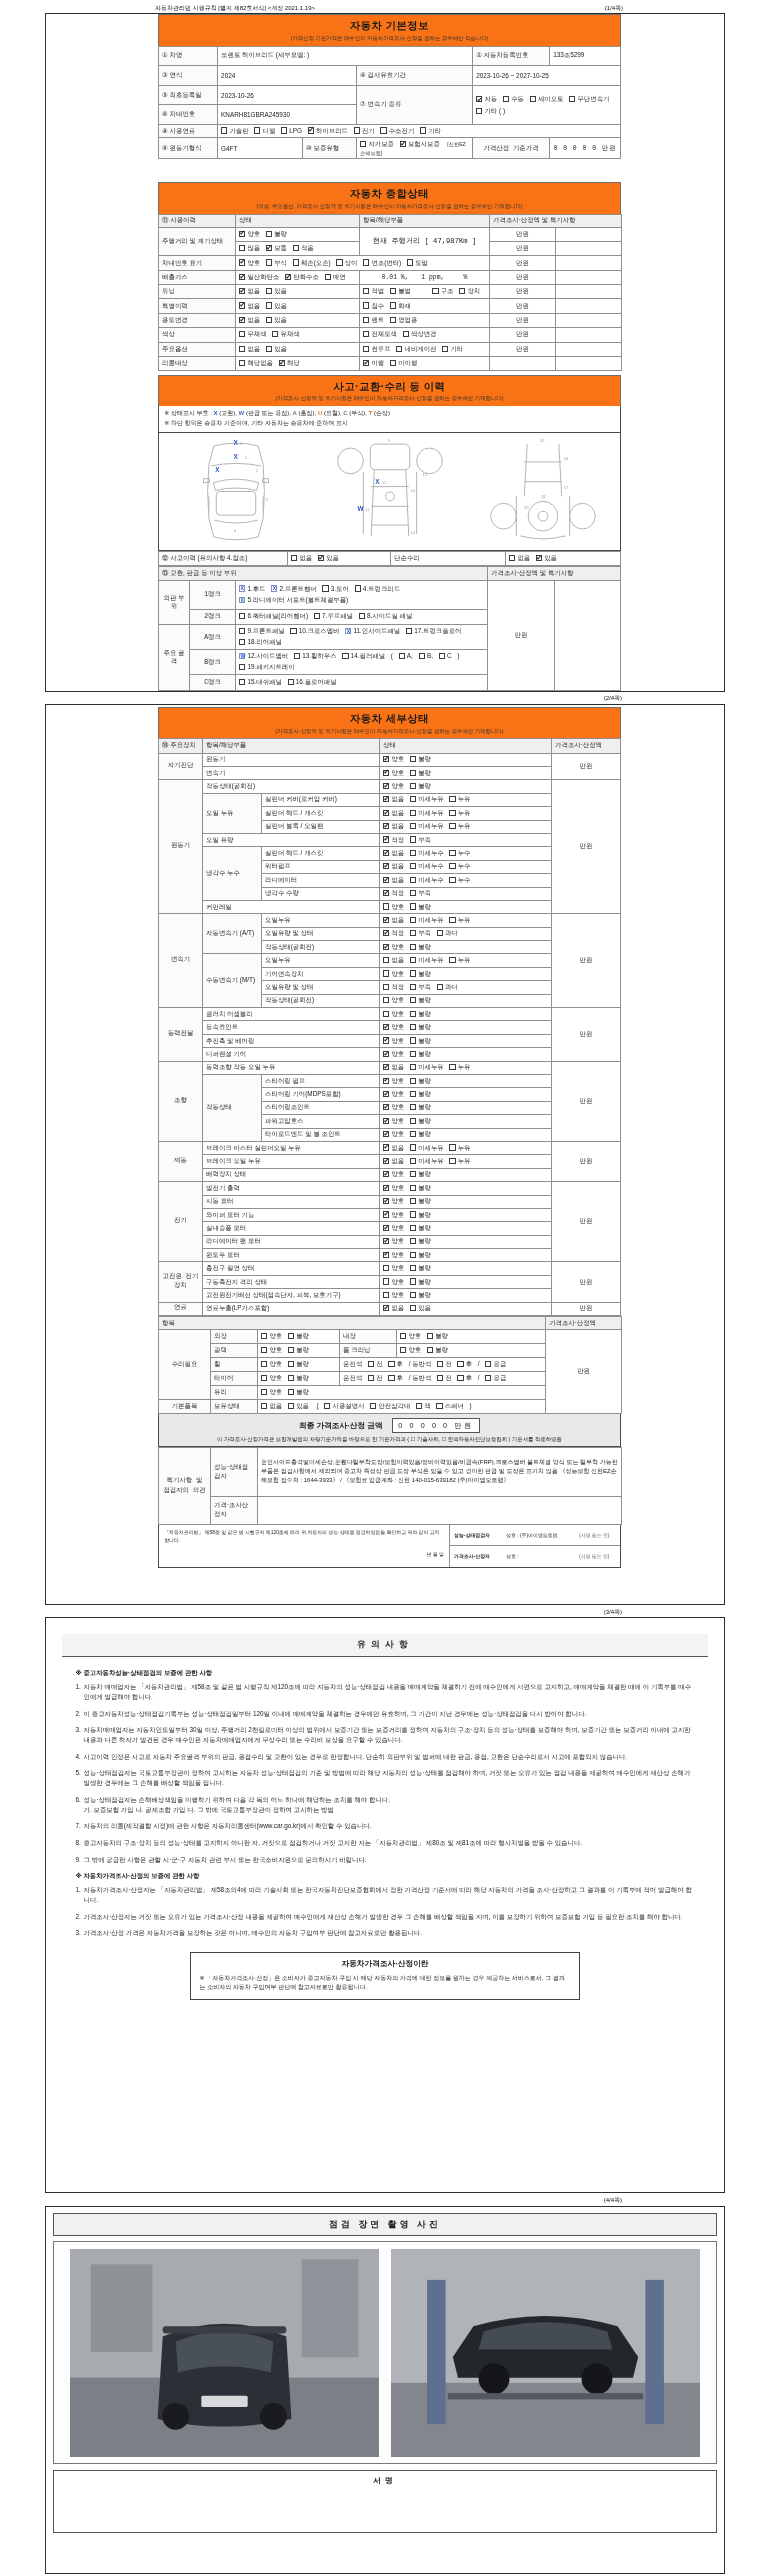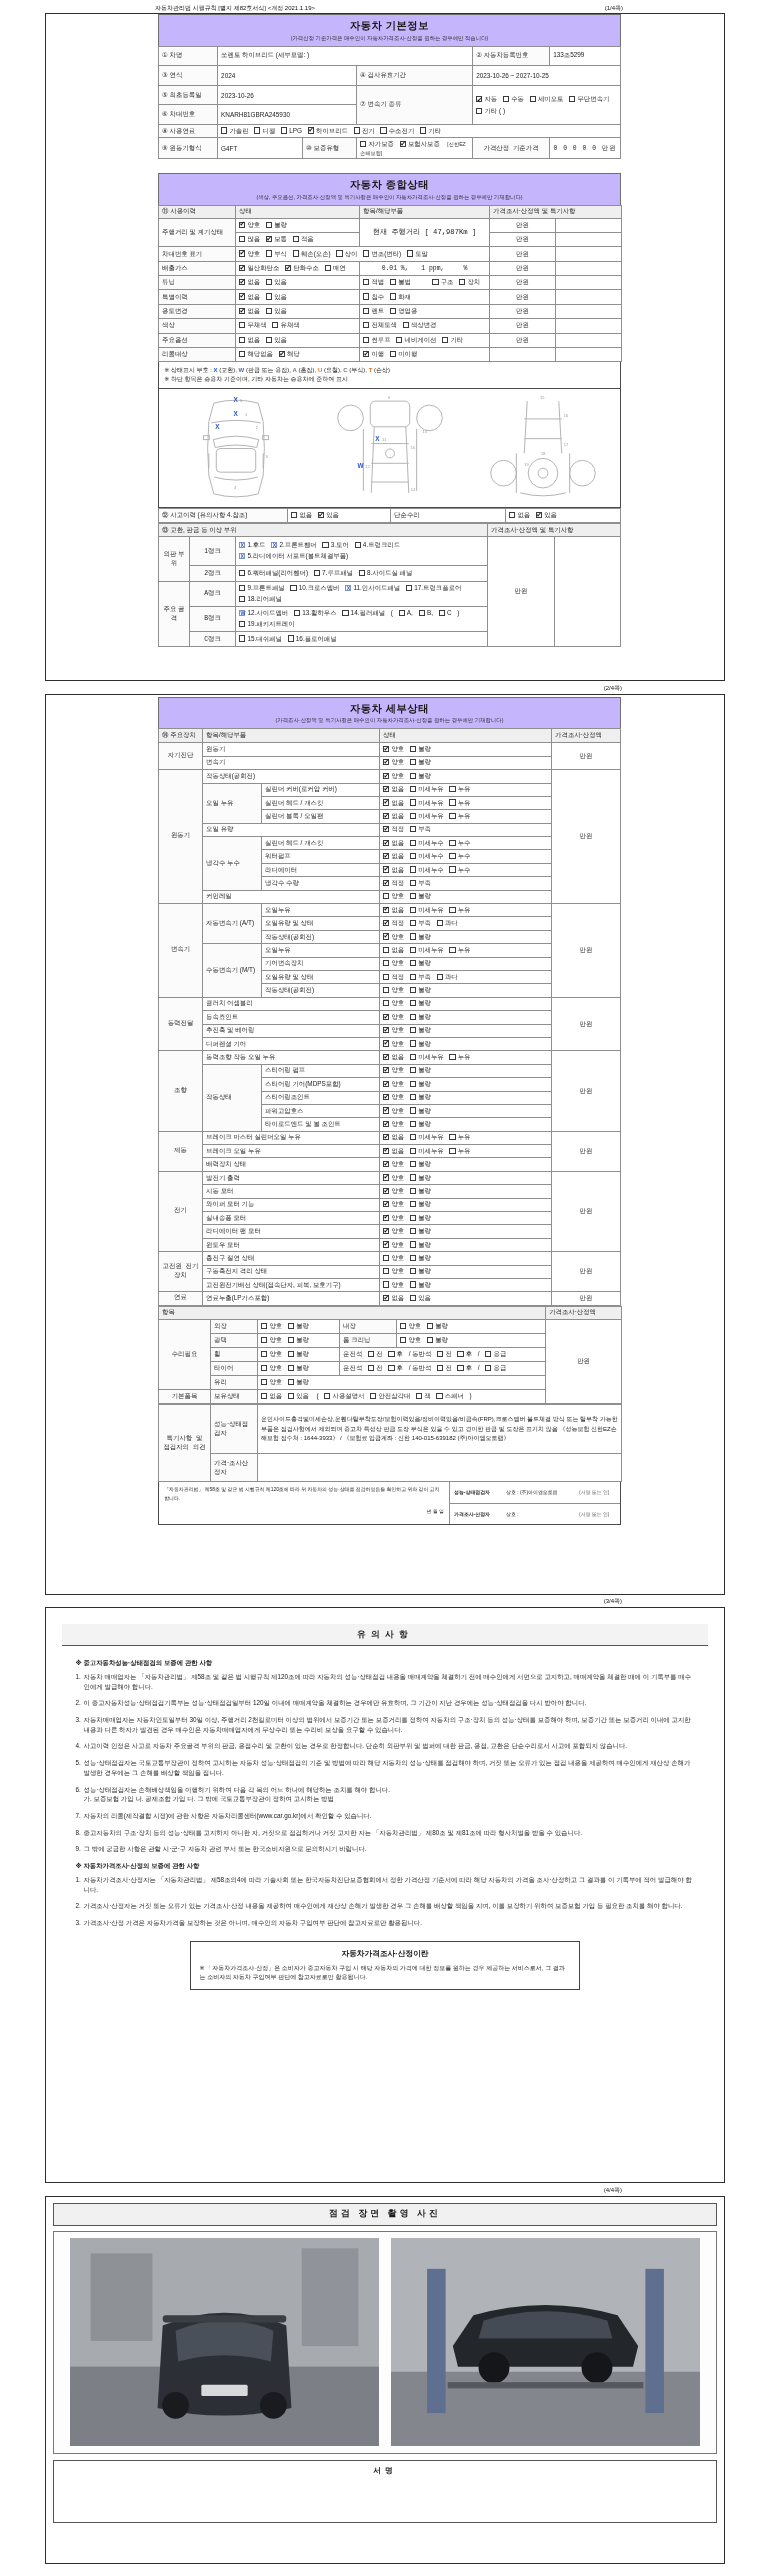--- a/index.html
+++ b/index.html
@@ -12,21 +12,21 @@
   .marker{height:12.4px;font-size:6px;text-align:right;padding:2.6px 103px 0 0;box-sizing:border-box;color:#111;}
   
   .col{width:463px;margin-left:112px;}
   
   .darkhead{background:#40444c;color:#fff;width:463px;margin:3.1px 0 0 112px;padding:5.2px 0 4.1px 0;}
   .darkhead .t1{text-align:center;font-size:14px;font-weight:bold;letter-spacing:1px;}
   .darkhead .t2{text-align:center;font-size:8.2px;font-weight:bold;margin-top:3.1px;}
   .darkhead .t3{text-align:center;font-size:5.7px;margin-top:2.1px;color:#e8e8e8;}
   .docno{font-size:7.7px;font-weight:bold;padding:5.2px 0 1px 7.2px;}
   
-  .sechd{background:#c4b5fd;border:0.5px solid #6f6f6f;border-bottom:none;text-align:center;padding:4.1px 0 3.6px 0;}
+  .sechd{background:#f97316;border:0.5px solid #6f6f6f;border-bottom:none;text-align:center;padding:4.1px 0 3.6px 0;}
   .sechd .st{font-size:10.3px;font-weight:bold;letter-spacing:0.5px;}
   .sechd .ss{font-size:5.4px;color:#333;margin-top:1.5px;}
   table{border-collapse:collapse;width:463px;table-layout:fixed;}
   td,th{border:0.5px solid #8f8f8f;font-size:6.4px;padding:1.5px 3.1px;vertical-align:middle;box-sizing:border-box;}
   th{background:#efefef;font-weight:normal;text-align:left;}
   .tbl{border:0.5px solid #4a4a4a;}
   .lbl{background:#fbfbfb;}
   .ctr{text-align:center;font-family:Liberation Mono, monospace;}
   .price{ text-align:center;color:#222;}
   .opt{margin-right:5.7px;white-space:nowrap;display:inline-block;font-size:6.4px;}
@@ -128,21 +128,21 @@
         <td class="lbl">⑨ 원동기형식</td>
         <td>G4FT</td>
         <td class="lbl">⑩ 보증유형</td>
         <td colspan="2"><span><span class="opt"><span class="cb"></span><span>자가보증</span></span><span class="opt"><span class="cb chk"></span><span>보험사보증</span></span></span> <span class="smallnote">[신한EZ손해보험]</span></td>
         <td class="lbl ctr">가격산정 기준가격</td>
         <td class="ctr" style="letter-spacing:1px">0 0 0 0 0 만원</td>
       </tr>
     </tbody>
         </table>
 
-    <div class="sechd" style="margin-top:14px">
+    <div class="sechd" style="margin-top:23px">
       <div class="st">자동차 종합상태</div>
       <div class="ss">(색상, 주요옵션, 가격조사·산정액 및 특기사항은 매수인이 자동차가격조사·산정을 원하는 경우에만 기재합니다)</div>
     </div>
 
     <table class="tbl">
       <colgroup>
             <col style="width:77px">
             <col style="width:124px">
             <col style="width:130px">
             <col style="width:66px">
@@ -218,20 +218,24 @@
       <tr style="height:14.4px">
         <td class="lbl">리콜대상</td>
         <td><span class="opt"><span class="cb"></span><span>해당없음</span></span><span class="opt"><span class="cb chk"></span><span>해당</span></span></td>
         <td><span class="opt"><span class="cb chk"></span><span>이행</span></span><span class="opt"><span class="cb"></span><span>미이행</span></span></td>
         <td></td>
         <td></td>
       </tr>
     </tbody>
         </table>
 
+    <div class="sechd" style="margin-top:3.1px">
+      <div class="st">사고·교환·수리 등 이력</div>
+      <div class="ss">(가격조사·산정액 및 특기사항은 매수인이 자동차가격조사·산정을 원하는 경우에만 기재합니다)</div>
+    </div>
 
     <div class="notes">
       <div id="status-codes"><span>※ 상태표시 부호 : </span><span class="mkletter" style="color: rgb(43, 85, 200);">X</span><span> (교환), </span><span class="mkletter" style="color: rgb(74, 106, 176);">W</span><span> (판금 또는 용접), </span><span class="mkletter" style="color: rgb(119, 119, 119);">A</span><span> (흠집), </span><span class="mkletter" style="color: rgb(224, 120, 32);">U</span><span> (요철), </span><span class="mkletter" style="color: rgb(119, 119, 119);">C</span><span> (부식), </span><span class="mkletter" style="color: rgb(224, 120, 32);">T</span><span> (손상)</span></div>
       <div>※ 하단 항목은 승용차 기준이며, 기타 자동차는 승용차에 준하여 표시</div>
     </div>
 
     <div class="diagwrap">
 
       <svg class="diag" viewBox="0 0 300 220">
         <g fill="none" stroke="#b3b3b3" stroke-width="2">
@@ -635,20 +639,25 @@
         <td colspan="3"><span class="opt"><span class="cb"></span><span>양호</span></span><span class="opt"><span class="cb"></span><span>불량</span></span></td>
       </tr>
       <tr style="height:14px">
         <td class="lbl ctr">기본품목</td>
         <td class="lbl">보유상태</td>
         <td colspan="3"><span><span class="opt"><span class="cb"></span><span>없음</span></span><span class="opt"><span class="cb"></span><span>있음</span></span></span> <span><span class="opt"><span>(</span></span><span class="opt"><span class="cb"></span><span>사용설명서</span></span><span class="opt"><span class="cb"></span><span>안전삼각대</span></span><span class="opt"><span class="cb"></span><span>잭</span></span><span class="opt"><span class="cb"></span><span>스패너</span></span><span class="opt"><span>)</span></span></span></td>
       </tr>
     </tbody>
         </table>
 
+    <div class="finalbar">
+      <span class="fl">최종 가격조사·산정 금액</span>
+      <span class="bigprice">0 0 0 0 0 만원</span>
+      <div class="fn">이 가격조사·산정가격은 보험개발원의 차량기준가액을 바탕으로 한 기준가격과 ( ☐ 기술사회, ☐ 한국자동차진단보증협회 ) 기준서를 적용하였음</div>
+    </div>
 
     <table class="tbl" style="border-top:none">
       <colgroup>
             <col style="width:52px">
             <col style="width:47px">
             <col style="width:364px">
           </colgroup>
       <tbody>
             <tr style="height:49px">
         <td class="lbl ctr" rowspan="2" style="line-height:1.5">특기사항 및 점검자의 의견</td>

